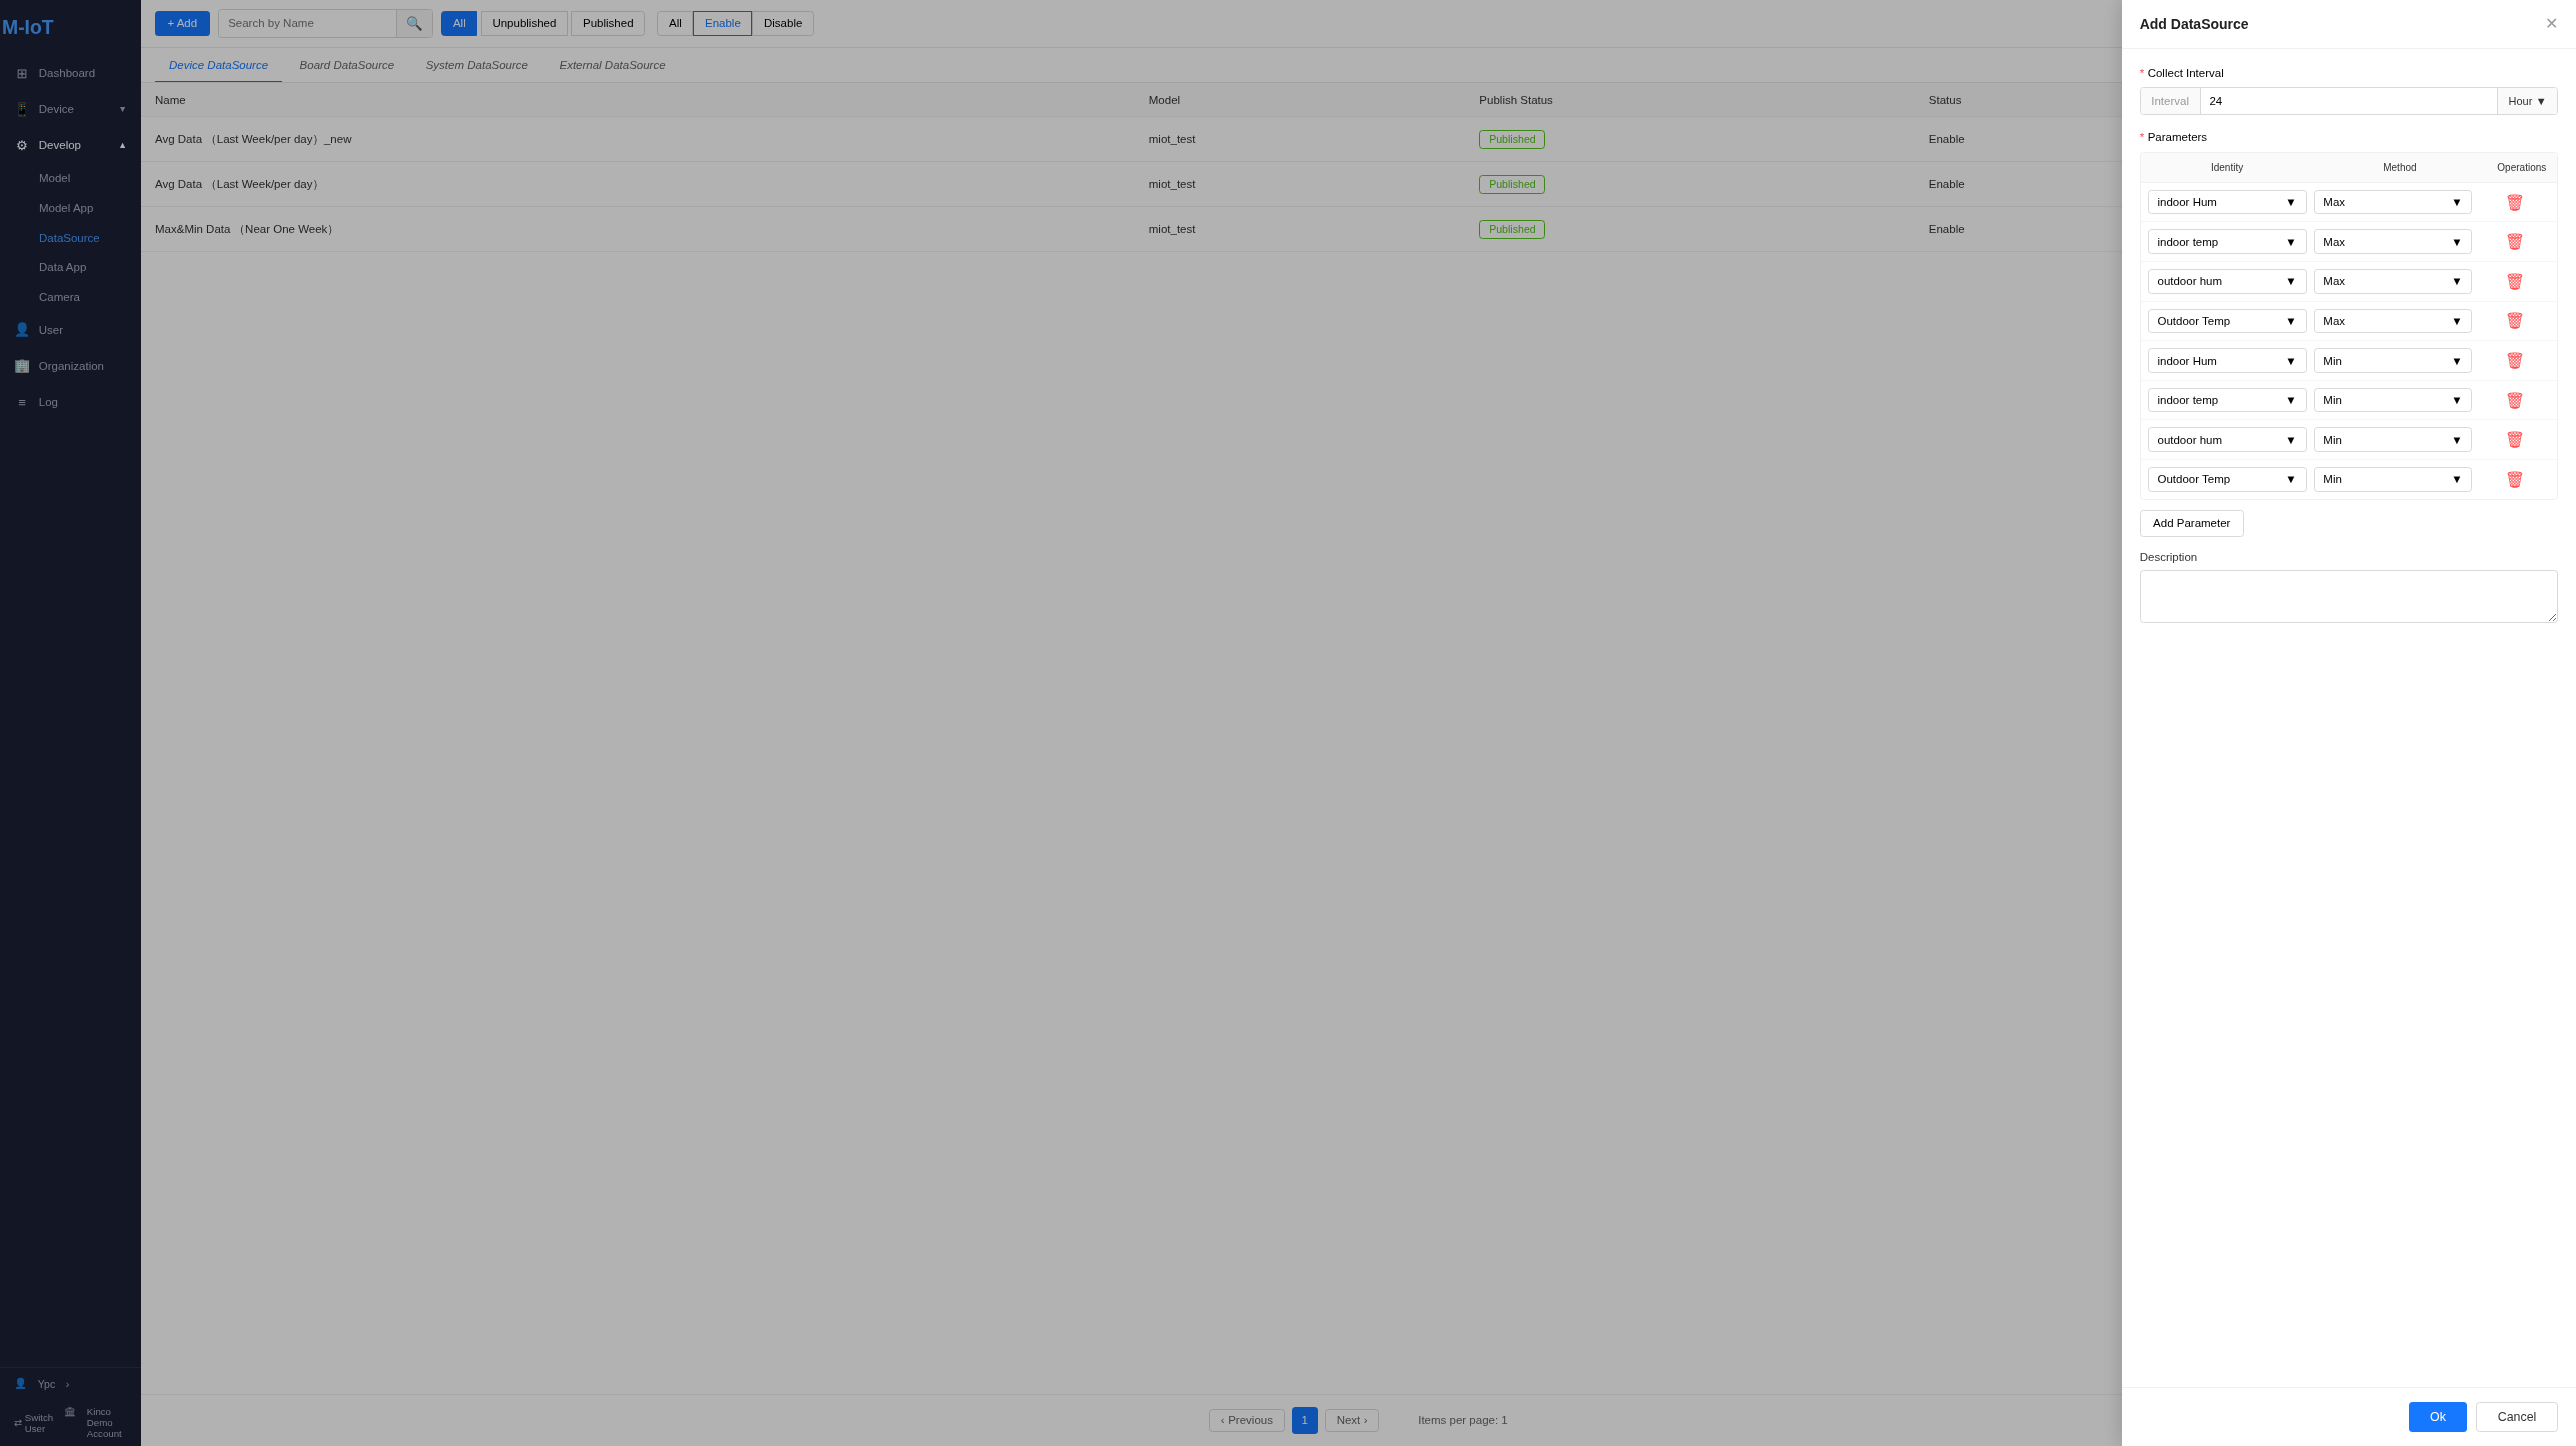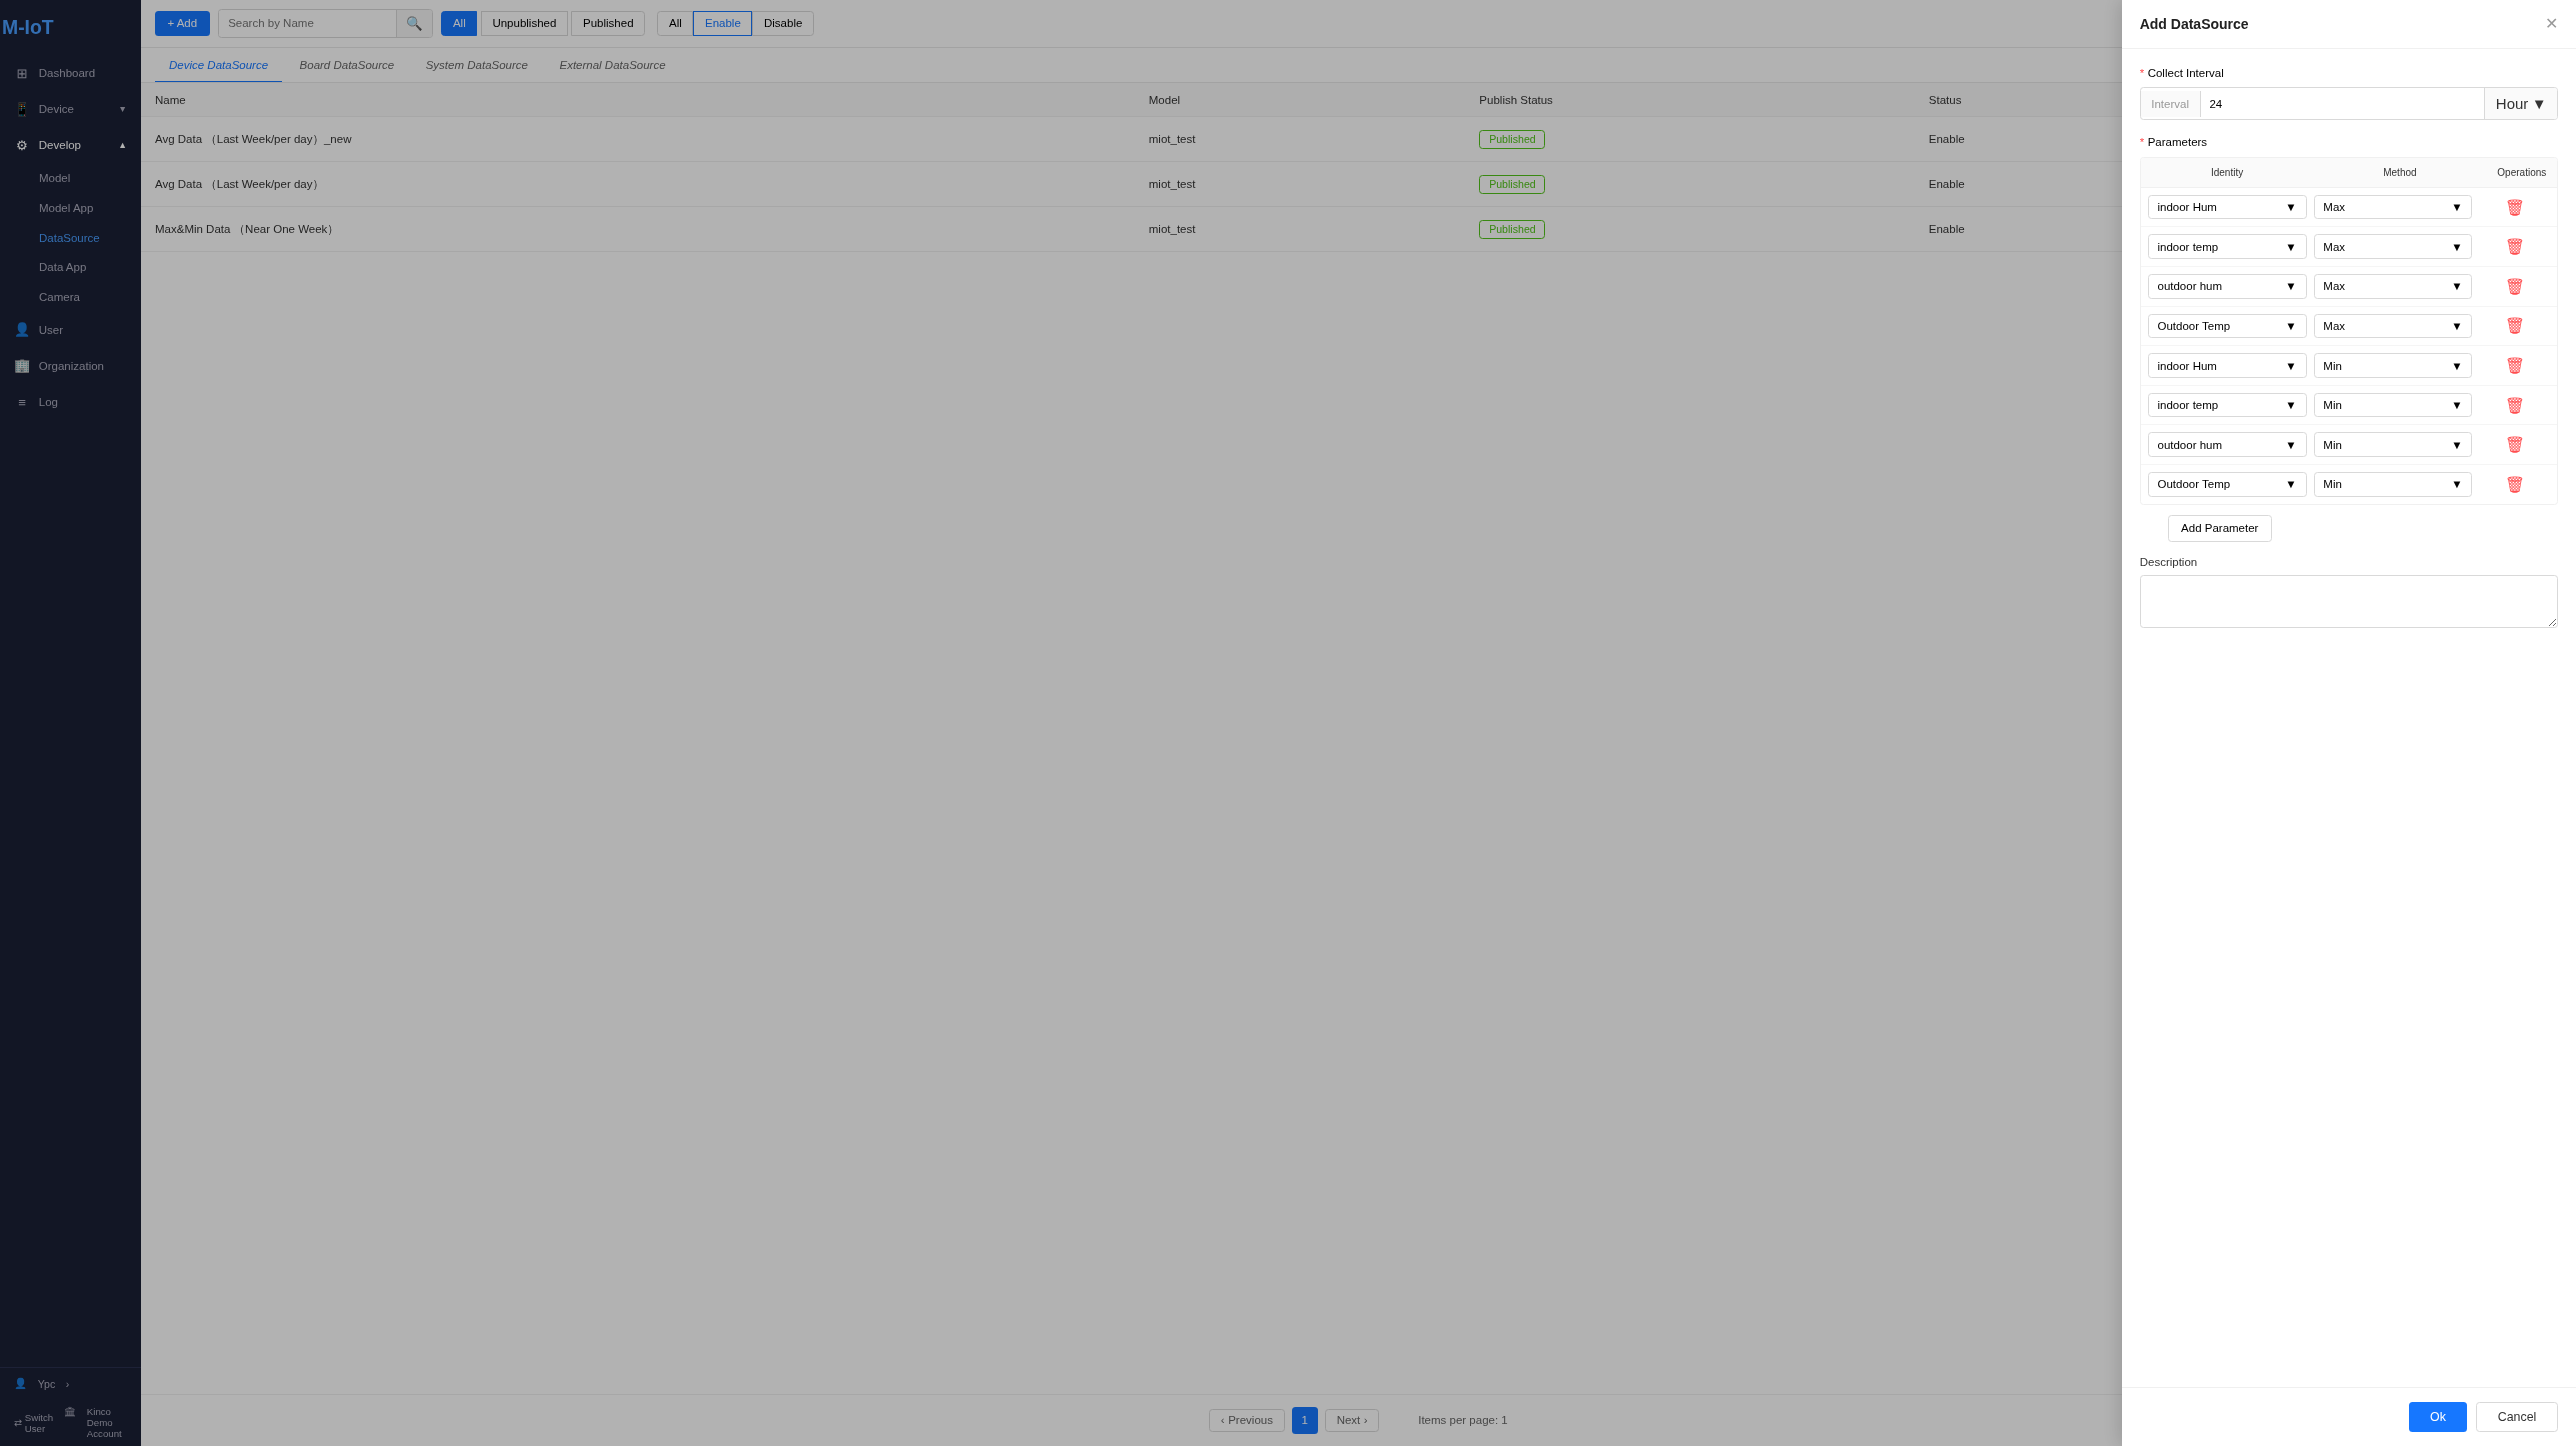--- a/index.html
+++ b/index.html
@@ -307,21 +307,21 @@
       outline: none;
       font-size: 11.5px;
     }
     .interval-unit {
       display: flex;
       align-items: center;
       gap: 3.5px;
       padding: 7px 10.6px;
       border-left: 0.9px solid #d9d9d9;
       background: #fafafa;
-      font-size: 15px;
+      font-size: 11px;
       color: #333;
       cursor: pointer;
     }
 
     .params-table {
       width: 100%;
       border: 0.9px solid #f0f0f0;
       border-radius: 3.5px;
       overflow: hidden;
       margin-bottom: 10.6px;
@@ -370,21 +370,20 @@
       justify-content: center;
     }
     .add-param-btn {
       border: 0.9px solid #d9d9d9;
       background: #fff;
       padding: 6.2px 12.4px;
       border-radius: 3.5px;
       cursor: pointer;
       font-size: 11.5px;
       margin-bottom: 14px;
-      margin-left: 28px;
     }
     .desc-label {
       font-size: 11.5px;
       color: #333;
       margin-bottom: 7px;
     }
     .desc-textarea {
       width: 100%;
       height: 53px;
       border: 0.9px solid #d9d9d9;

